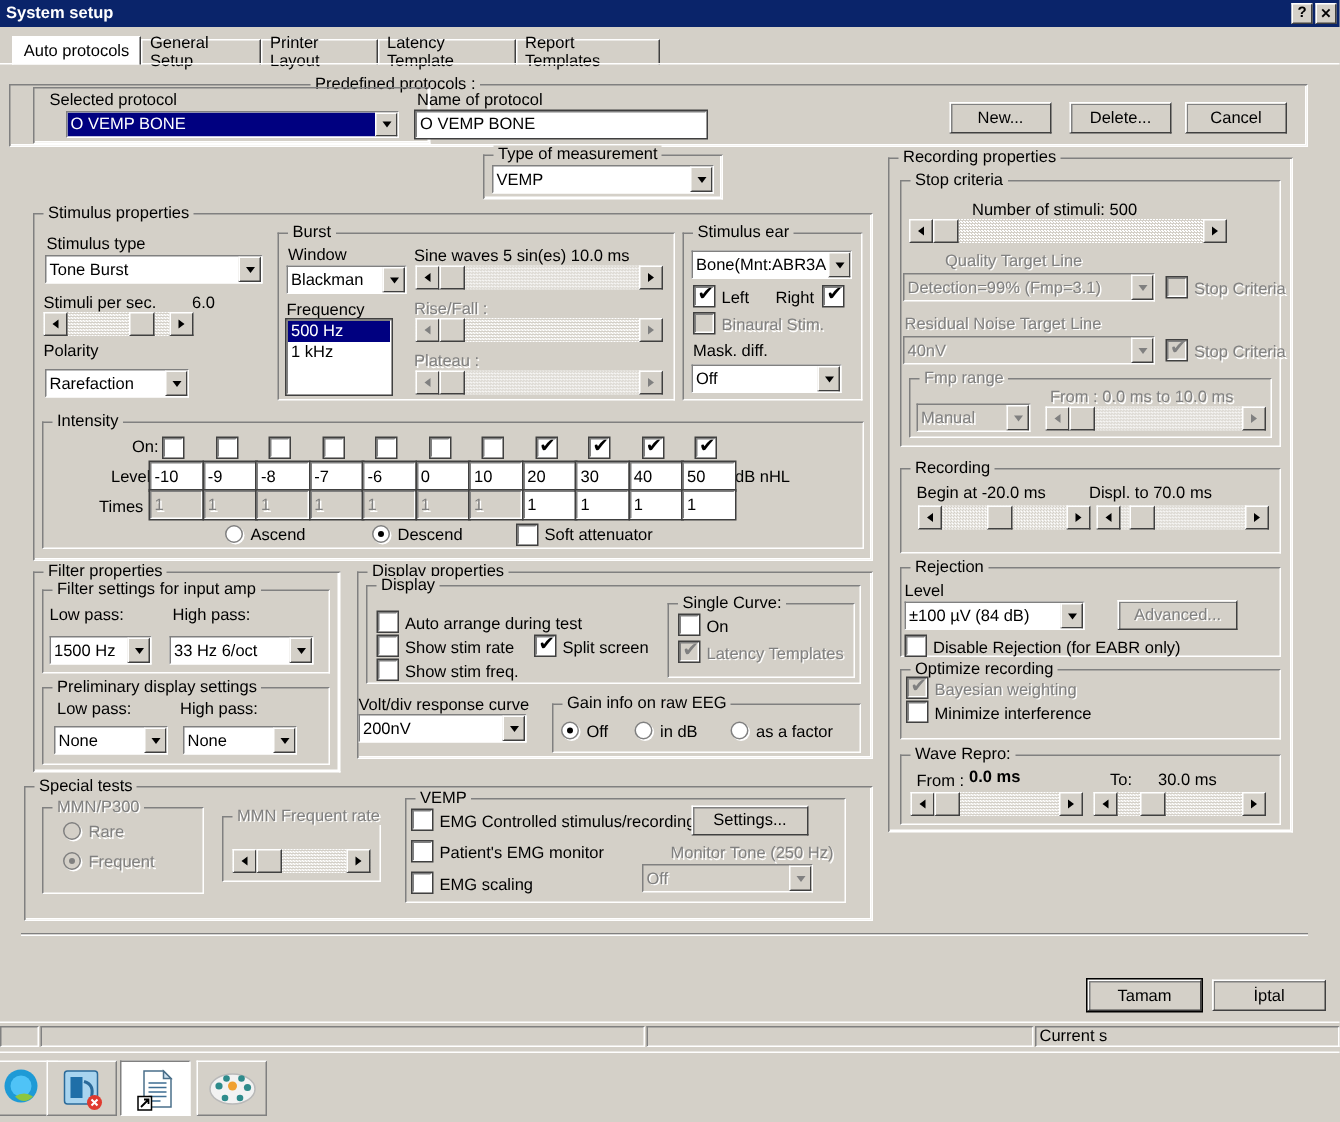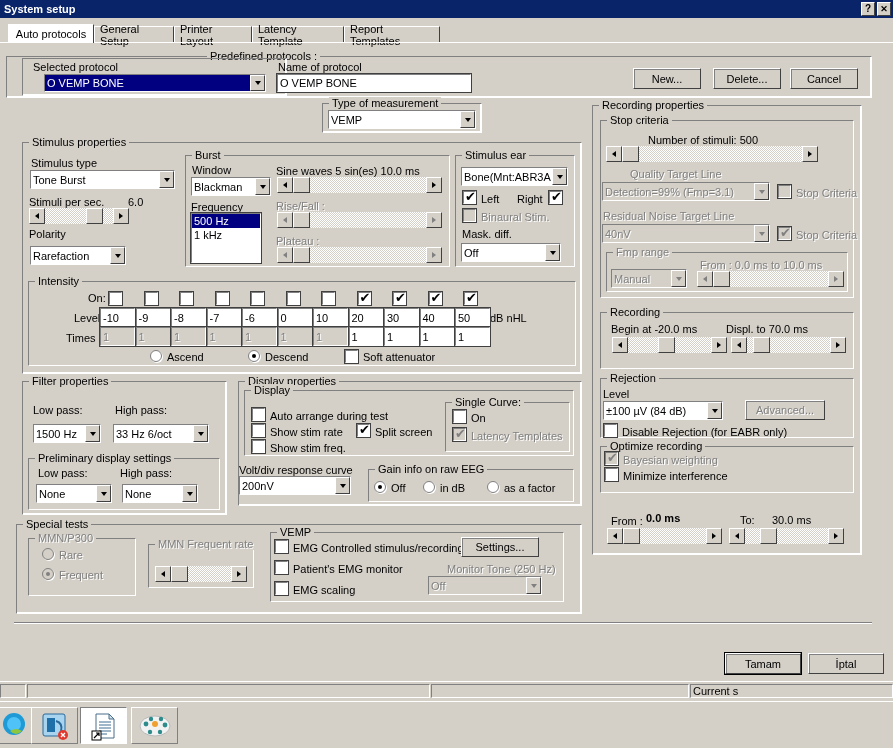--- a/index.html
+++ b/index.html
@@ -407,20 +407,23 @@
   <div class="rb" style="left:248px; top:350px;">
       <span class="dot"></span>
     </div>
   <span class="lbl" style="left:265px; top:351px;">Descend</span>
   <div class="cb" style="left:345px; top:350px;"></div>
   <span class="lbl" style="left:363px; top:351px;">Soft attenuator</span>
 
   <div class="grp" style="left:22px; top:381px; width:205px; height:134px;">
     <span class="grpcap">Filter properties</span>
   </div>
+  <div class="grp2" style="left:28px; top:393px; width:192px; height:56px;">
+    <span class="grpcap">Filter settings for input amp</span>
+  </div>
   <span class="lbl" style="left:33px;  top:404px;">Low pass:</span>
   <span class="lbl" style="left:115px; top:404px;">High pass:</span>
   <div class="combo" style="left:33px; top:424px; width:68px; height:19px;">
     <div class="cval">1500 Hz</div>
     <div class="carrow">
         <i class="arrow-d"></i>
       </div>
   </div>
   <div class="combo" style="left:113px; top:424px; width:96px; height:19px;">
     <div class="cval">33 Hz 6/oct</div>
@@ -647,20 +650,23 @@
   <div class="grp2" style="left:600px; top:446px; width:254px; height:47px;">
     <span class="grpcap">Optimize recording</span>
   </div>
   <div class="cb dis" style="left:605px; top:452px;">
       <span class="chk">✔</span>
     </div>
   <span class="lbl dis" style="left:623px; top:454px;">Bayesian weighting</span>
   <div class="cb" style="left:605px; top:468px;"></div>
   <span class="lbl" style="left:623px; top:470px;">Minimize interference</span>
 
+  <div class="grp2" style="left:600px; top:503px; width:254px; height:47px;">
+    <span class="grpcap">Wave Repro:</span>
+  </div>
   <span class="lbl" style="left:611px; top:515px;">From :</span>
   <span class="lbl" style="left:646px; top:512px;font-weight:bold;">0.0 ms</span>
   <span class="lbl" style="left:740px; top:514px;">To:</span>
   <span class="lbl" style="left:772px; top:514px;">30.0 ms</span>
   <div class="sld" style="left:607px; top:528px; width:115px;">
     <div class="sarr">
         <i class="arrow-l"></i>
       </div>
     <div class="strack">
         <div class="sthumb" style="left:0px;"></div>

